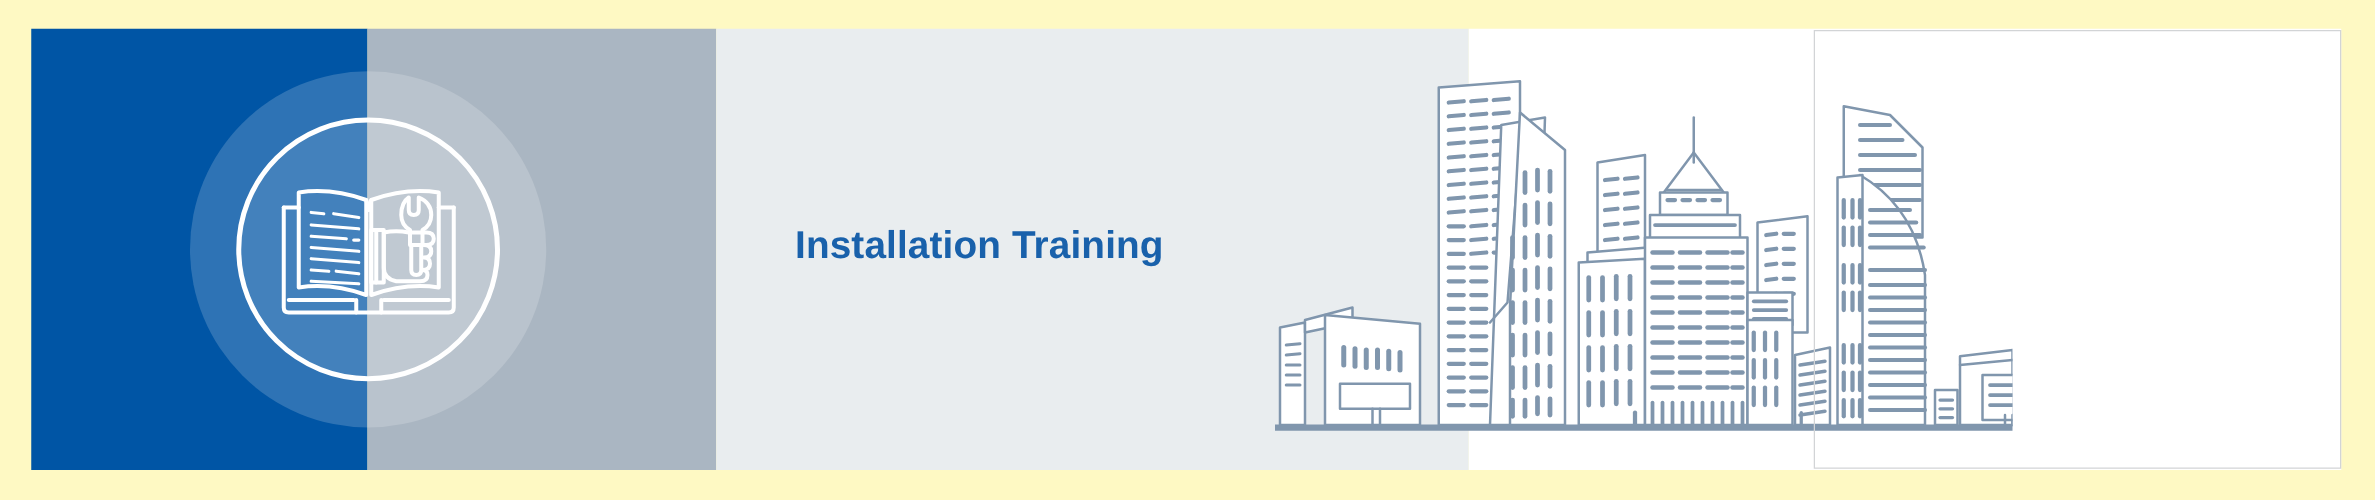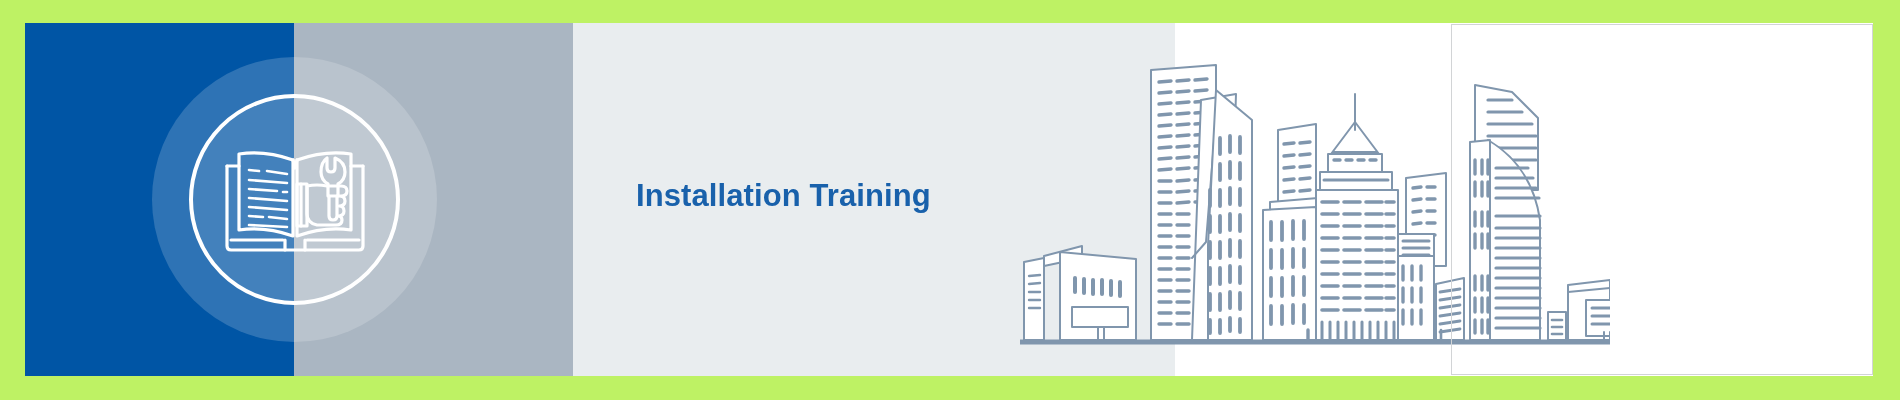--- a/index.html
+++ b/index.html
@@ -8,21 +8,21 @@
     padding: 0;
     background: #ffffff;
   }
   body {
     font-family: "Liberation Sans", sans-serif;
   }
   .banner-root {
     position: relative;
     width: 1900px;
     height: 400px;
-    background: #bef264;
+    background: #fef9c3;
     overflow: hidden;
   }
 
   
   .card-frame {
     position: absolute;
     left: 1451px;
     top: 24px;
     width: 422px;
     height: 351px;

